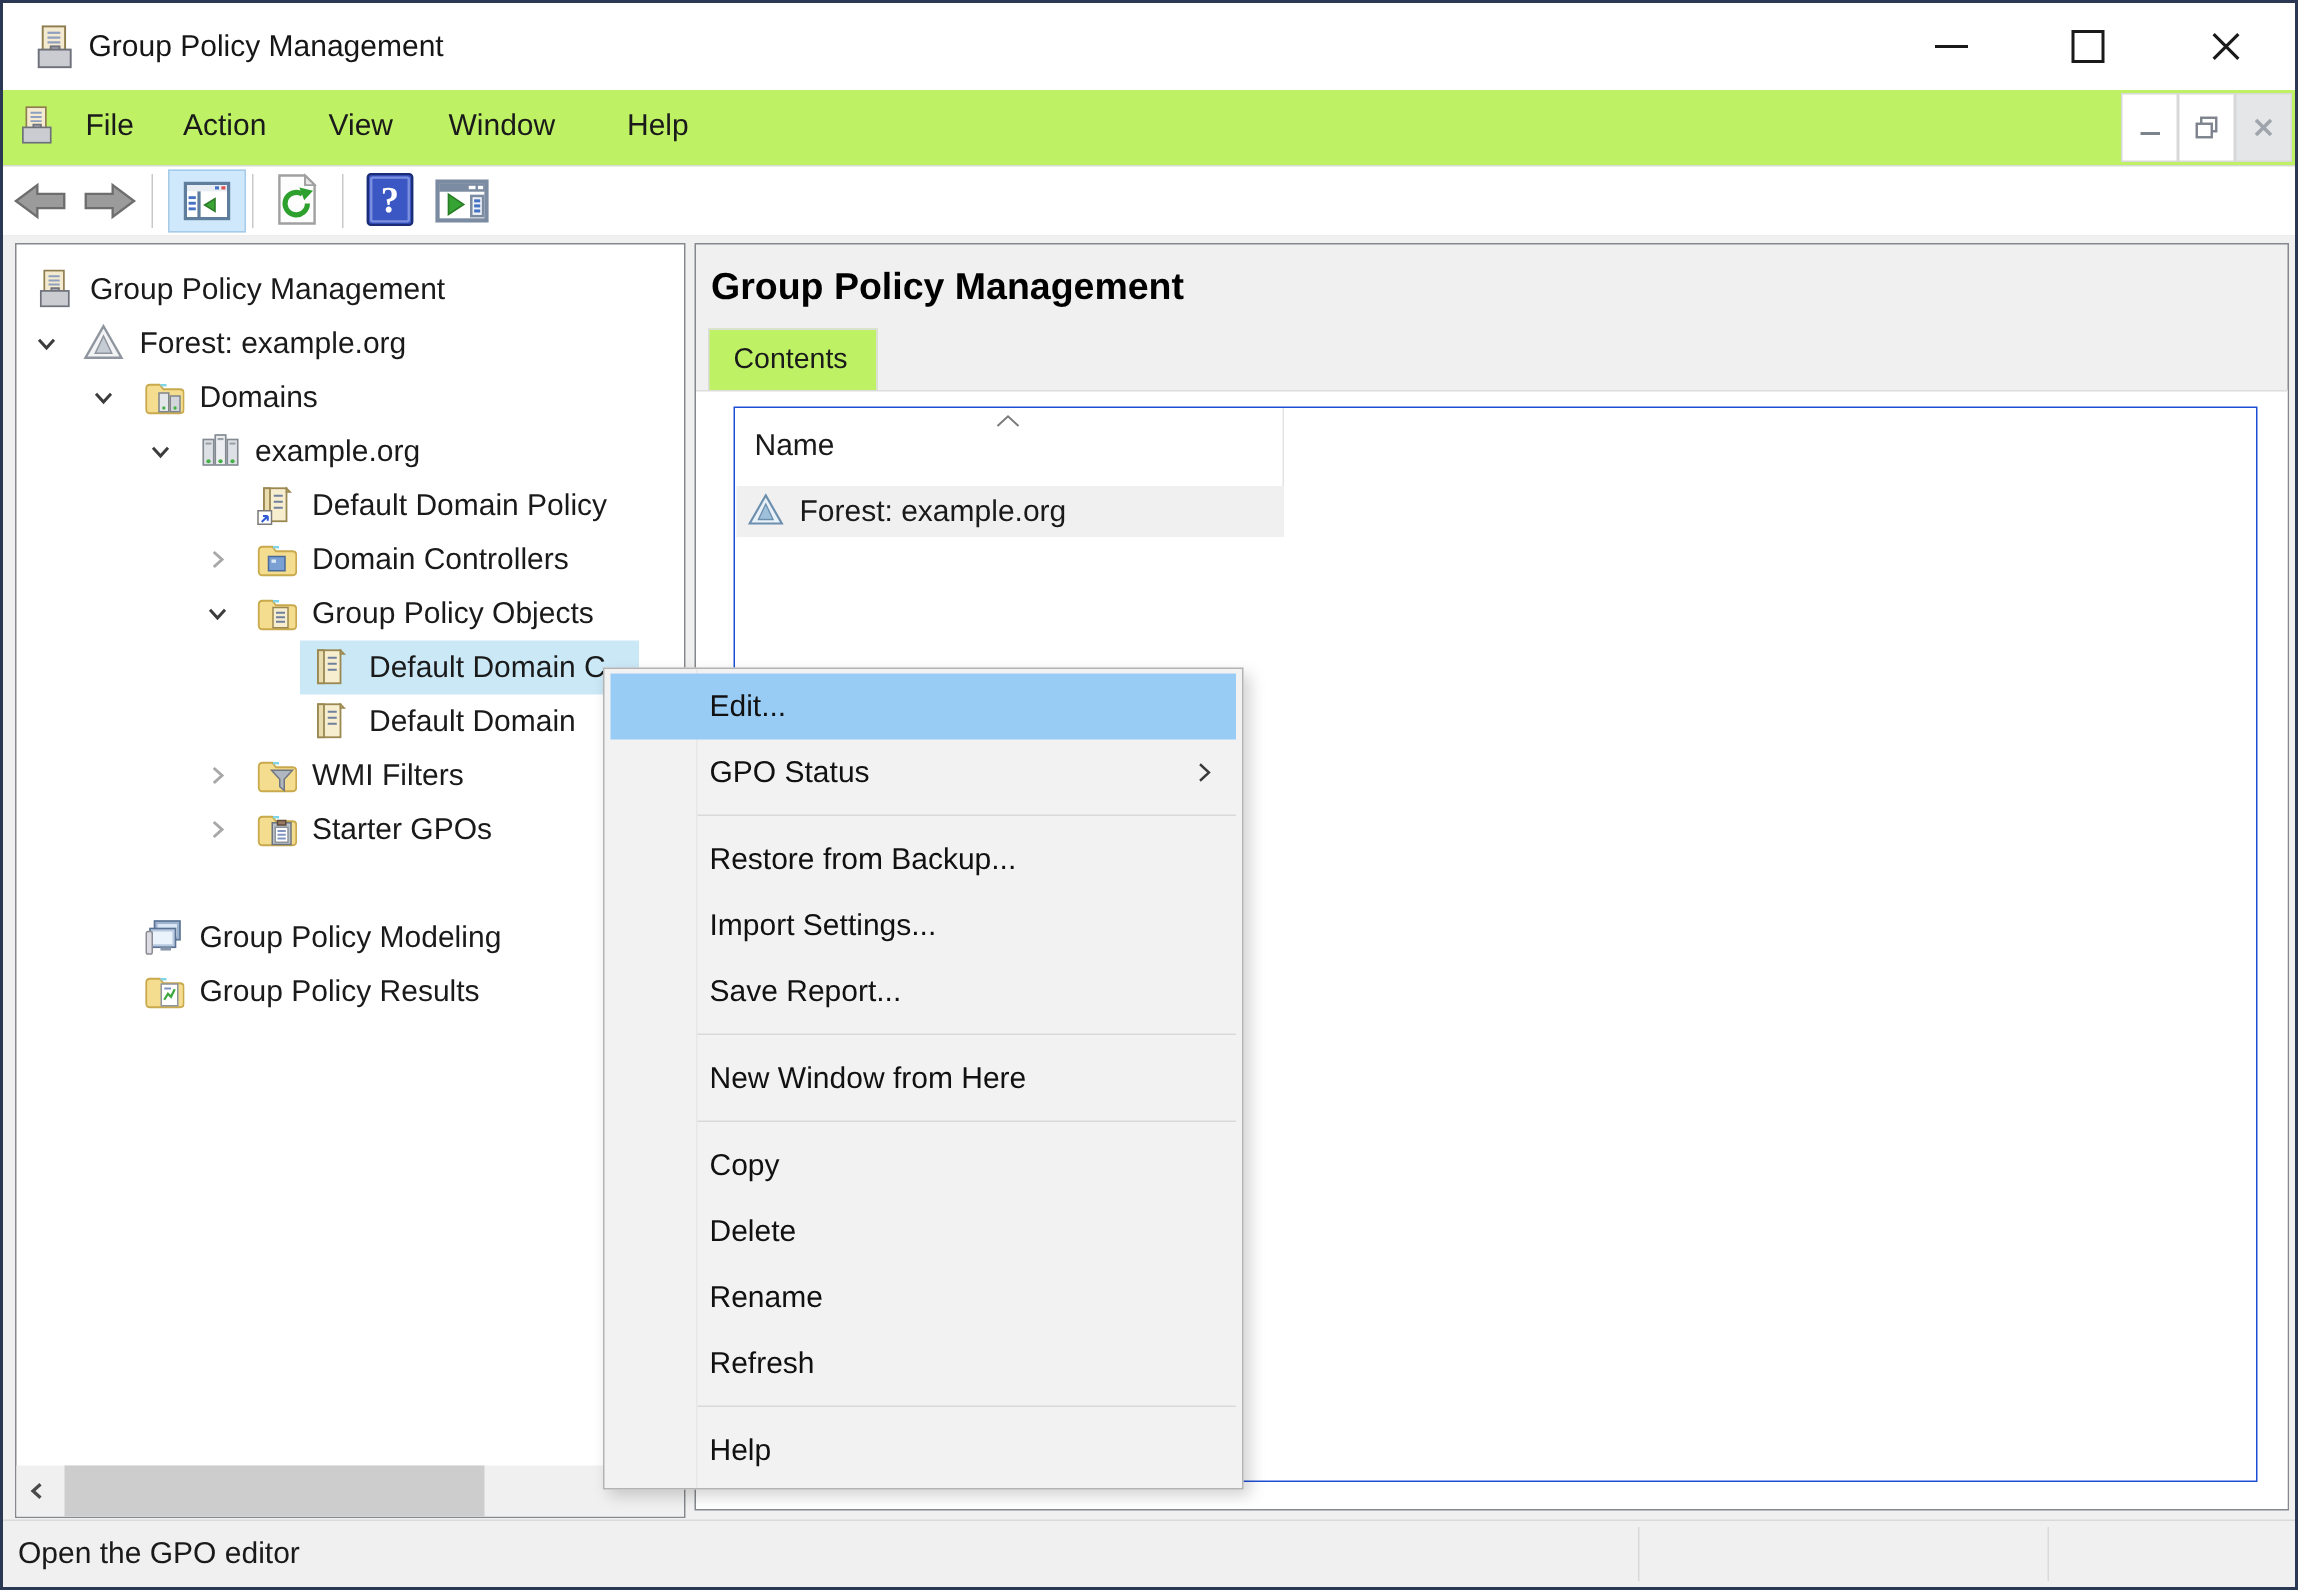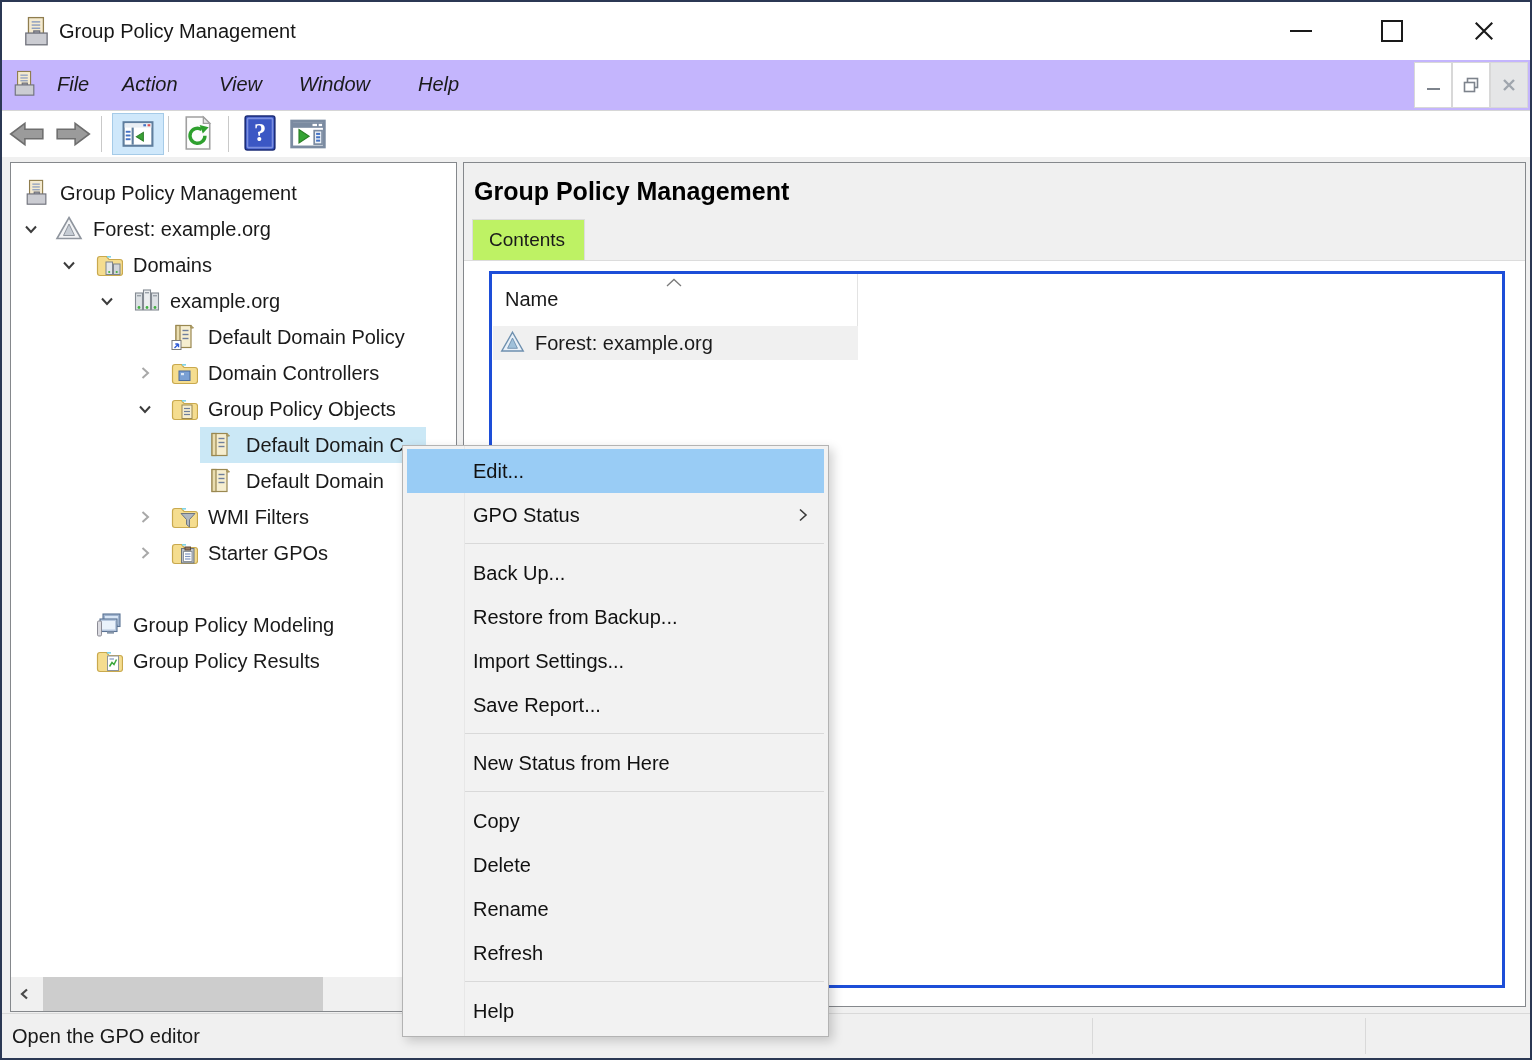--- a/index.html
+++ b/index.html
@@ -9,21 +9,21 @@
   
   .titlebar{position:absolute;left:0;top:0;right:0;height:58px;background:#fff;}
   .app-icon{position:absolute;width:30px;height:32px;}
   .titlebar .app-icon{left:20px;top:14px;}
   .title-text{position:absolute;left:57px;top:0;height:58px;line-height:58px;font-size:20px;color:#161616;}
   .wc{position:absolute;top:0;width:60px;height:58px;display:flex;align-items:center;justify-content:center;}
   .wc-min{left:1269px;} .wc-max{left:1360px;} .wc-close{left:1452px;}
   .wc-min .dash{width:22px;height:2px;background:#1a1a1a;}
   .wc-max .box{width:18px;height:18px;border:2px solid #1a1a1a;}
   
-  .menubar{position:absolute;left:0;top:58px;right:0;height:50px;background:#c4b5fd;border-bottom:1px solid var(--chrome-line,#d6d6d6);font-style:italic;}
+  .menubar{position:absolute;left:0;top:58px;right:0;height:50px;background:#bef264;border-bottom:1px solid var(--chrome-line,#d6d6d6);}
   .menubar .app-icon{left:10px;top:9px;width:26px;height:30px;}
   .mb-item{position:absolute;top:0;height:49px;line-height:49px;font-size:20px;cursor:default;}
   .mmc-btns{position:absolute;top:2px;left:1412px;display:flex;height:46px;}
   .mmc-btn{width:38px;height:46px;box-sizing:border-box;border:1px solid #d8d8d8;background:#fff;
     display:flex;align-items:center;justify-content:center;color:#7d838c;}
   .mmc-btn.disabled{background:#e5e6e7;color:#9fa5ad;}
   .mmc-dash{width:13px;height:2px;background:currentColor;margin-top:8px;}
   
   .toolbar{position:absolute;left:0;top:109px;right:0;height:46px;background:#fff;border-bottom:1px solid var(--chrome-line,#d6d6d6);}
   .tb-sep{position:absolute;top:5px;width:1px;height:36px;background:#c9c9c9;}
@@ -50,21 +50,21 @@
   .hs-thumb{position:absolute;left:32px;top:0;width:280px;height:34px;background:#cdcdcd;}
   
   .result-pane{position:absolute;left:461px;top:160px;width:1063px;height:845px;background:var(--content-bg,#f0f0f0);
     border:1px solid var(--pane-border,#85888c);box-sizing:border-box;}
   .rp-title{position:absolute;left:10px;top:14px;font-size:25px;font-weight:bold;color:#000;}
   .rp-tab{position:absolute;left:8px;top:56px;width:113px;height:42px;background:#bef264;
     border:1px solid #dcdcdc;border-bottom:none;box-sizing:border-box;
     font-size:19px;line-height:40px;padding-left:16px;}
   .rp-page{position:absolute;left:0;top:97px;right:0;bottom:0;background:#fff;border-top:1px solid #dcdcdc;}
   .listview{position:absolute;left:25px;top:108px;width:1016px;height:717px;background:#fff;
-    border:3px solid #1d4ed8;box-sizing:border-box;}
+    border:1px solid #1d4ed8;box-sizing:border-box;}
   .lv-header{position:absolute;left:0;top:0;right:0;height:52px;}
   .lv-colname{position:absolute;left:13px;top:14px;font-size:20px;}
   .lv-sort{position:absolute;left:173px;top:4px;width:18px;height:9px;}
   .lv-coldiv{position:absolute;left:365px;top:0;width:1px;height:52px;background:#e3e3e3;}
   .lv-row{position:absolute;left:1px;top:52px;width:365px;height:34px;background:#f0f0f0;}
   .lv-row .t-ico{left:7px;top:4px;width:25px;height:25px;}
   .lv-row .t-label{left:42px;line-height:34px;height:34px;}
   
   .ctx-menu{position:absolute;left:400px;top:443px;width:427px;box-sizing:border-box;
     background:var(--menu-bg,#f2f2f2);border:1px solid var(--menu-border,#b3b3b3);
@@ -466,26 +466,25 @@
   <div class="ctx-menu">
     <div class="cm-gutter"></div>
     <div class="cm-item hl">Edit...</div>
     <div class="cm-item">
       <span>GPO Status</span>
       <svg class="cm-sub">
           <use href="#i-chev-right-thin"></use>
         </svg>
     </div>
     <div class="cm-sep"></div>
-    <div class="cm-item">Back Up...</div>
     <div class="cm-item">Restore from Backup...</div>
     <div class="cm-item">Import Settings...</div>
     <div class="cm-item">Save Report...</div>
     <div class="cm-sep"></div>
-    <div class="cm-item">New Status from Here</div>
+    <div class="cm-item">New Window from Here</div>
     <div class="cm-sep"></div>
     <div class="cm-item">Copy</div>
     <div class="cm-item">Delete</div>
     <div class="cm-item">Rename</div>
     <div class="cm-item">Refresh</div>
     <div class="cm-sep"></div>
     <div class="cm-item">Help</div>
   </div>
 
   <div class="statusbar">

